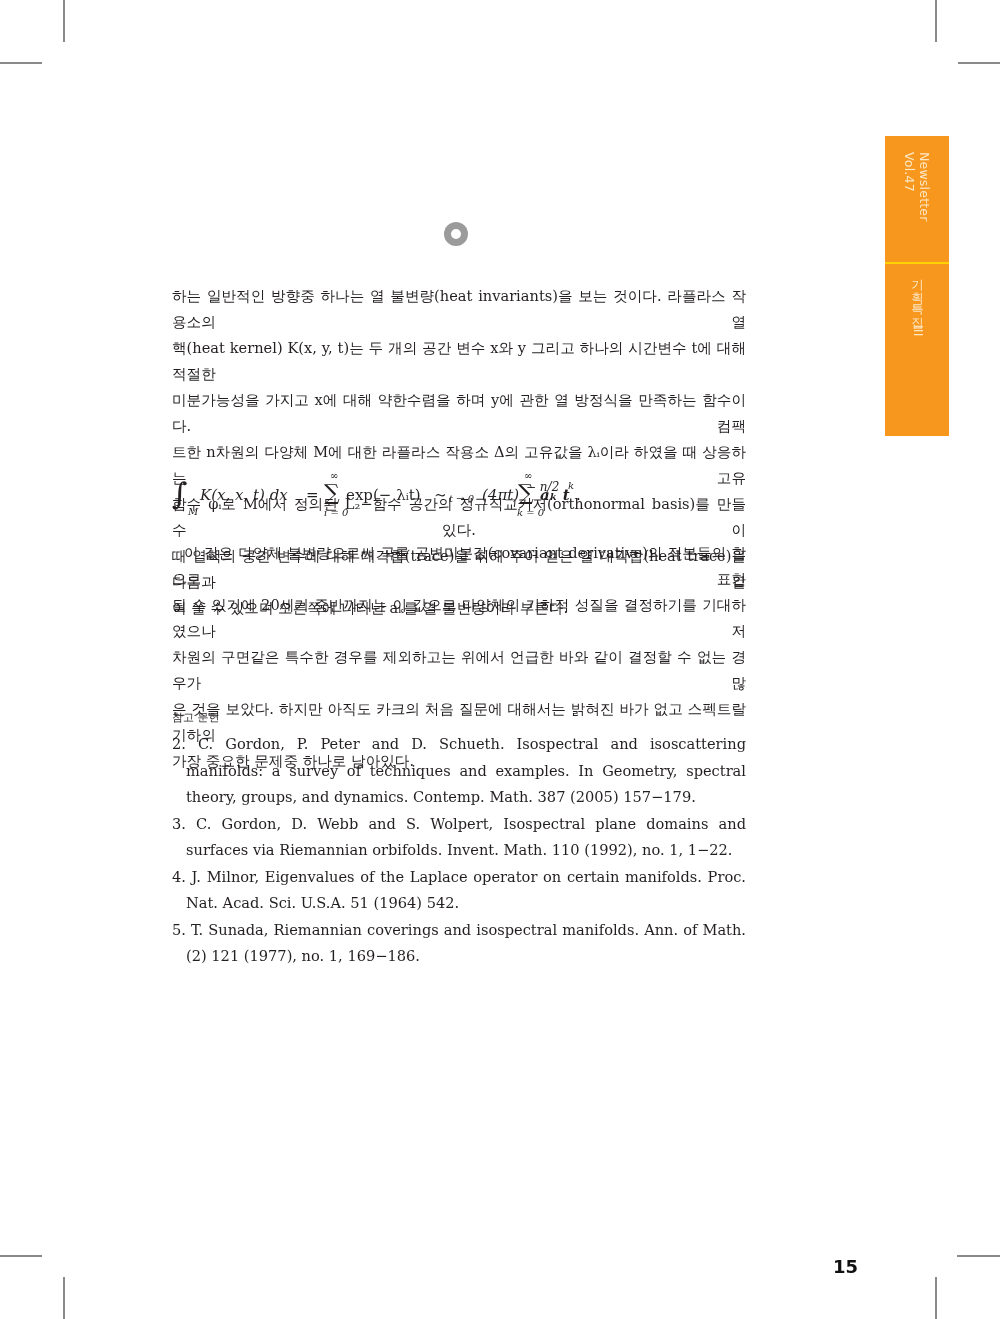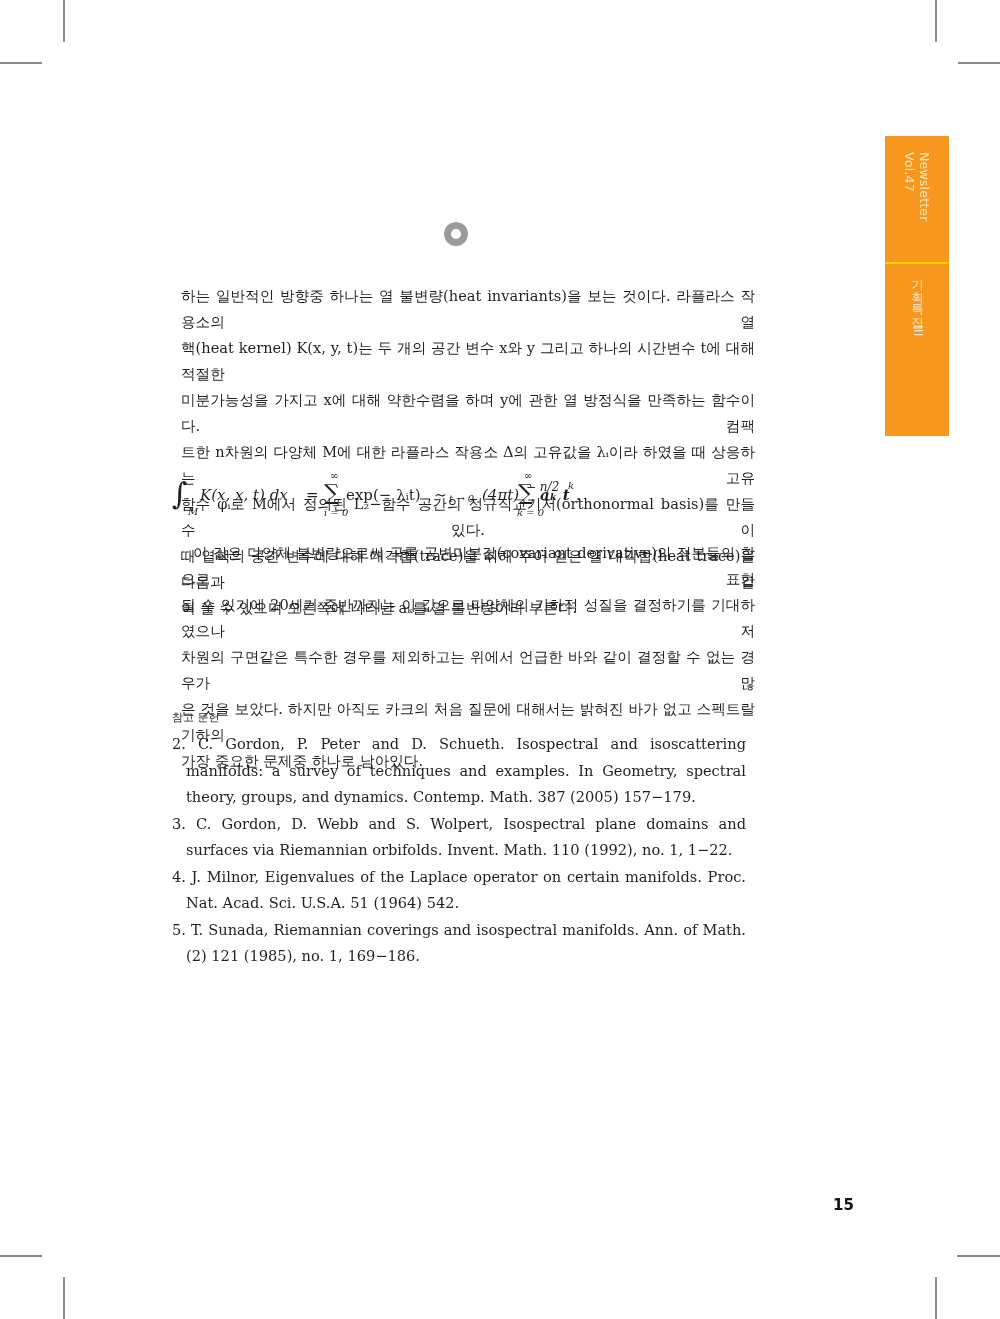--- a/index.html
+++ b/index.html
@@ -30,21 +30,20 @@
     border-radius: 50%; background: #9b9b9b;
   }
   .ornament::after {
     content: ""; position: absolute; left: 7px; top: 7px; width: 10px; height: 10px;
     border-radius: 50%; background: #ffffff;
   }
   .body-text {
     position: absolute; left: 172px; width: 574px;
     font-size: 14.6px; line-height: 26px; text-align: justify;
     text-align-last: justify;
-    margin-left: 9px;
   }
   .body-text p { margin: 0; }
   .body-text .last { text-align-last: left; }
   .para1 { top: 283px; }
   .para2 { top: 540px; }
   .indent { text-indent: 12px; }
   .math { font-style: italic; font-family: "DejaVu Serif", serif; }
   .equation {
     position: absolute; left: 172px; top: 474px; height: 48px; width: 440px;
     font-family: "DejaVu Serif", "Liberation Serif", serif; font-size: 15px;
@@ -52,23 +51,23 @@
   .eq-part { position: absolute; white-space: nowrap; }
   .refs-title {
     position: absolute; left: 172px; top: 705px; font-size: 11px; line-height: 26px;
   }
   .refs {
     position: absolute; left: 172px; top: 731px; width: 574px;
     font-size: 14.6px; line-height: 26.5px;
   }
   .ref { margin: 0; padding-left: 14px; text-indent: -14px; text-align: justify; }
   .page-num {
-    position: absolute; left: 833px; top: 1196px;
+    position: absolute; left: 833px; top: 1256px;
     font-family: "DejaVu Sans", "Liberation Sans", sans-serif;
-    font-weight: bold; font-size: 15px; color: #111;
+    font-weight: bold; font-size: 18px; color: #111;
   }
 </style>
 </head>
 <body>
 
 <div class="crop" style="left:63px;top:0;width:2px;height:42px;"></div>
 <div class="crop" style="left:0;top:62px;width:42px;height:2px;"></div>
 <div class="crop" style="left:935px;top:0;width:2px;height:42px;"></div>
 <div class="crop" style="left:958px;top:62px;width:42px;height:2px;"></div>
 <div class="crop" style="left:0;top:1255px;width:42px;height:2px;"></div>
@@ -121,16 +120,16 @@
   <p>차원의 구면같은 특수한 경우를 제외하고는 위에서 언급한 바와 같이 결정할 수 없는 경우가 많</p>
   <p>은 것을 보았다. 하지만 아직도 카크의 처음 질문에 대해서는 밝혀진 바가 없고 스펙트랄 기하의</p>
   <p class="last">가장 중요한 문제중 하나로 남아있다.</p>
 </div>
 
 <div class="refs-title">참고 문헌</div>
 <div class="refs">
   <p class="ref">2. C. Gordon, P. Peter and D. Schueth. Isospectral and isoscattering manifolds: a survey of techniques and examples. In Geometry, spectral theory, groups, and dynamics. Contemp. Math. 387 (2005) 157−179.</p>
   <p class="ref">3. C. Gordon, D. Webb and S. Wolpert, Isospectral plane domains and surfaces via Riemannian orbifolds. Invent. Math. 110 (1992), no. 1, 1−22.</p>
   <p class="ref">4. J. Milnor, Eigenvalues of the Laplace operator on certain manifolds. Proc. Nat. Acad. Sci. U.S.A. 51 (1964) 542.</p>
-  <p class="ref">5. T. Sunada, Riemannian coverings and isospectral manifolds. Ann. of Math. (2) 121 (1985), no. 1, 169−186.</p>
+  <p class="ref">5. T. Sunada, Riemannian coverings and isospectral manifolds. Ann. of Math. (2) 121 (1977), no. 1, 169−186.</p>
 </div>
 
 <div class="page-num">15</div>
 
 </body></html>

